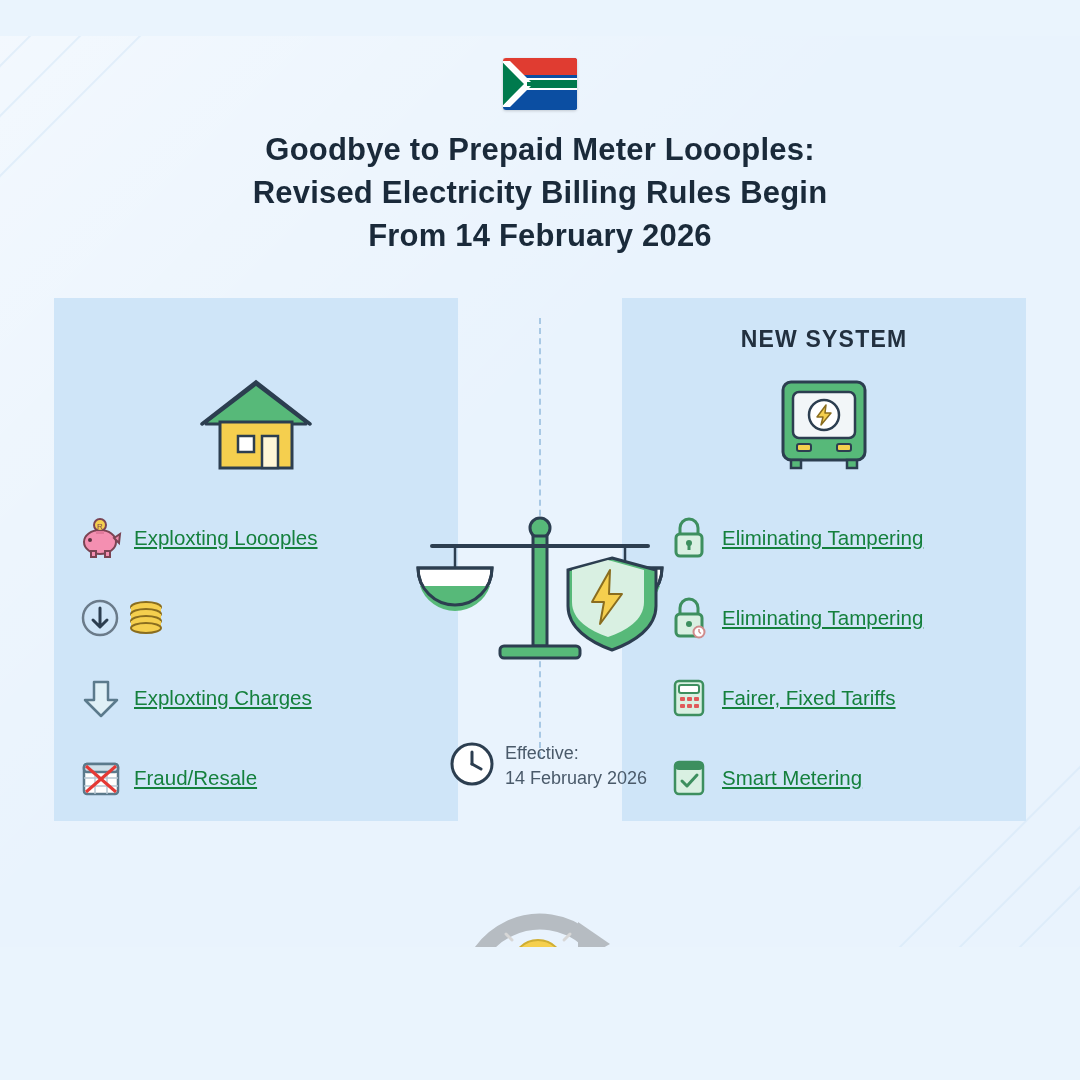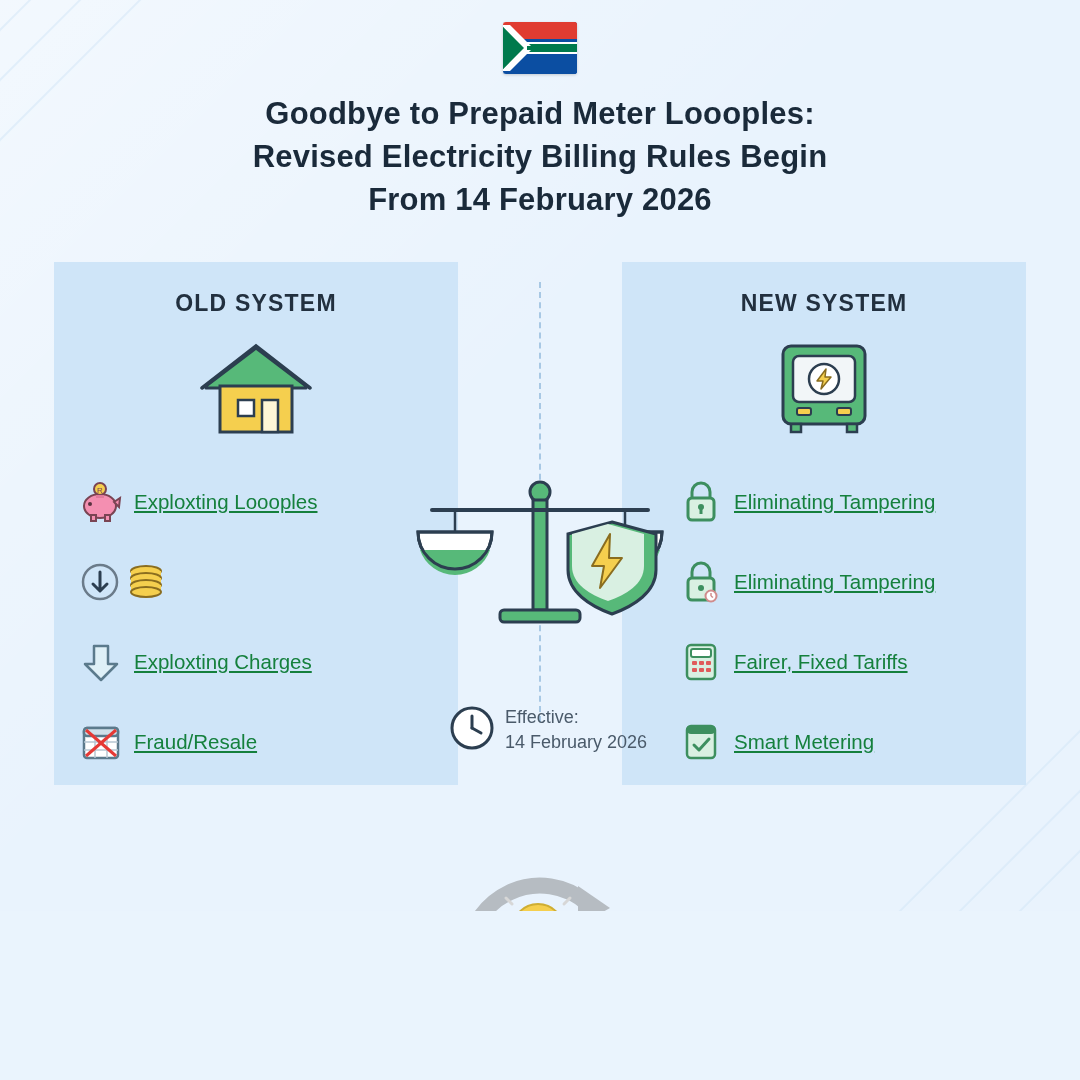--- a/index.html
+++ b/index.html
@@ -15,20 +15,21 @@
     position: relative;
   }
   .page {
     position: relative;
     width: 1080px;
     height: 911px;
     background:
       linear-gradient(135deg, rgba(255,255,255,0.45) 0%, rgba(255,255,255,0) 45%),
       #e9f3fd;
     overflow: hidden;
+    margin-top: 36px;
   }
   
   .corner-lines {
     position: absolute;
     pointer-events: none;
     opacity: 0.5;
   }
   .corner-lines.tl { top: -40px; left: -30px; width: 300px; height: 300px; }
   .corner-lines.br { bottom: -40px; right: -30px; width: 320px; height: 320px; }
 
@@ -105,21 +106,21 @@
     top: 200px;
     width: 100%;
   }
   .row {
     display: flex;
     align-items: center;
     height: 80px;
     padding-left: 24px;
     box-sizing: border-box;
   }
-  .panel.right .row { padding-left: 56px; }
+  .panel.right .row { padding-left: 44px; }
   .row .ico {
     width: 46px;
     min-width: 46px;
     height: 46px;
     display: flex;
     align-items: center;
     justify-content: center;
   }
   .row .ico.dual { width: 92px; min-width: 92px; }
   .row .txt {
@@ -239,21 +240,20 @@
 
   <div class="title">
     <span class="line">Goodbye to Prepaid Meter Loooples:</span>
     <span class="line">Revised Electricity Billing Rules Begin</span>
     <span class="line">From 14 February 2026</span>
   </div>
 
   <div class="panels">
 
     <div class="panel left">
-      <div class="panel-title">OLD SYSTEM</div>
 
       <div class="panel-hero">
         <svg width="124" height="104" viewBox="0 0 124 104">
           <path d="M12,48 L62,10 L112,48 L112,50 L12,50 Z" fill="#57b979" stroke="#2c3e50" stroke-width="3" stroke-linejoin="round"></path>
           <rect x="26" y="48" width="72" height="46" fill="#f5cf4e" stroke="#2c3e50" stroke-width="3"></rect>
           <rect x="44" y="62" width="16" height="16" fill="#ffffff" stroke="#2c3e50" stroke-width="2.5"></rect>
           <rect x="68" y="62" width="16" height="32" fill="#fff6d6" stroke="#2c3e50" stroke-width="2.5"></rect>
           <path d="M8,50 L62,8 L116,50" fill="none" stroke="#2c3e50" stroke-width="3.5" stroke-linecap="round"></path>
         </svg>
       </div>

